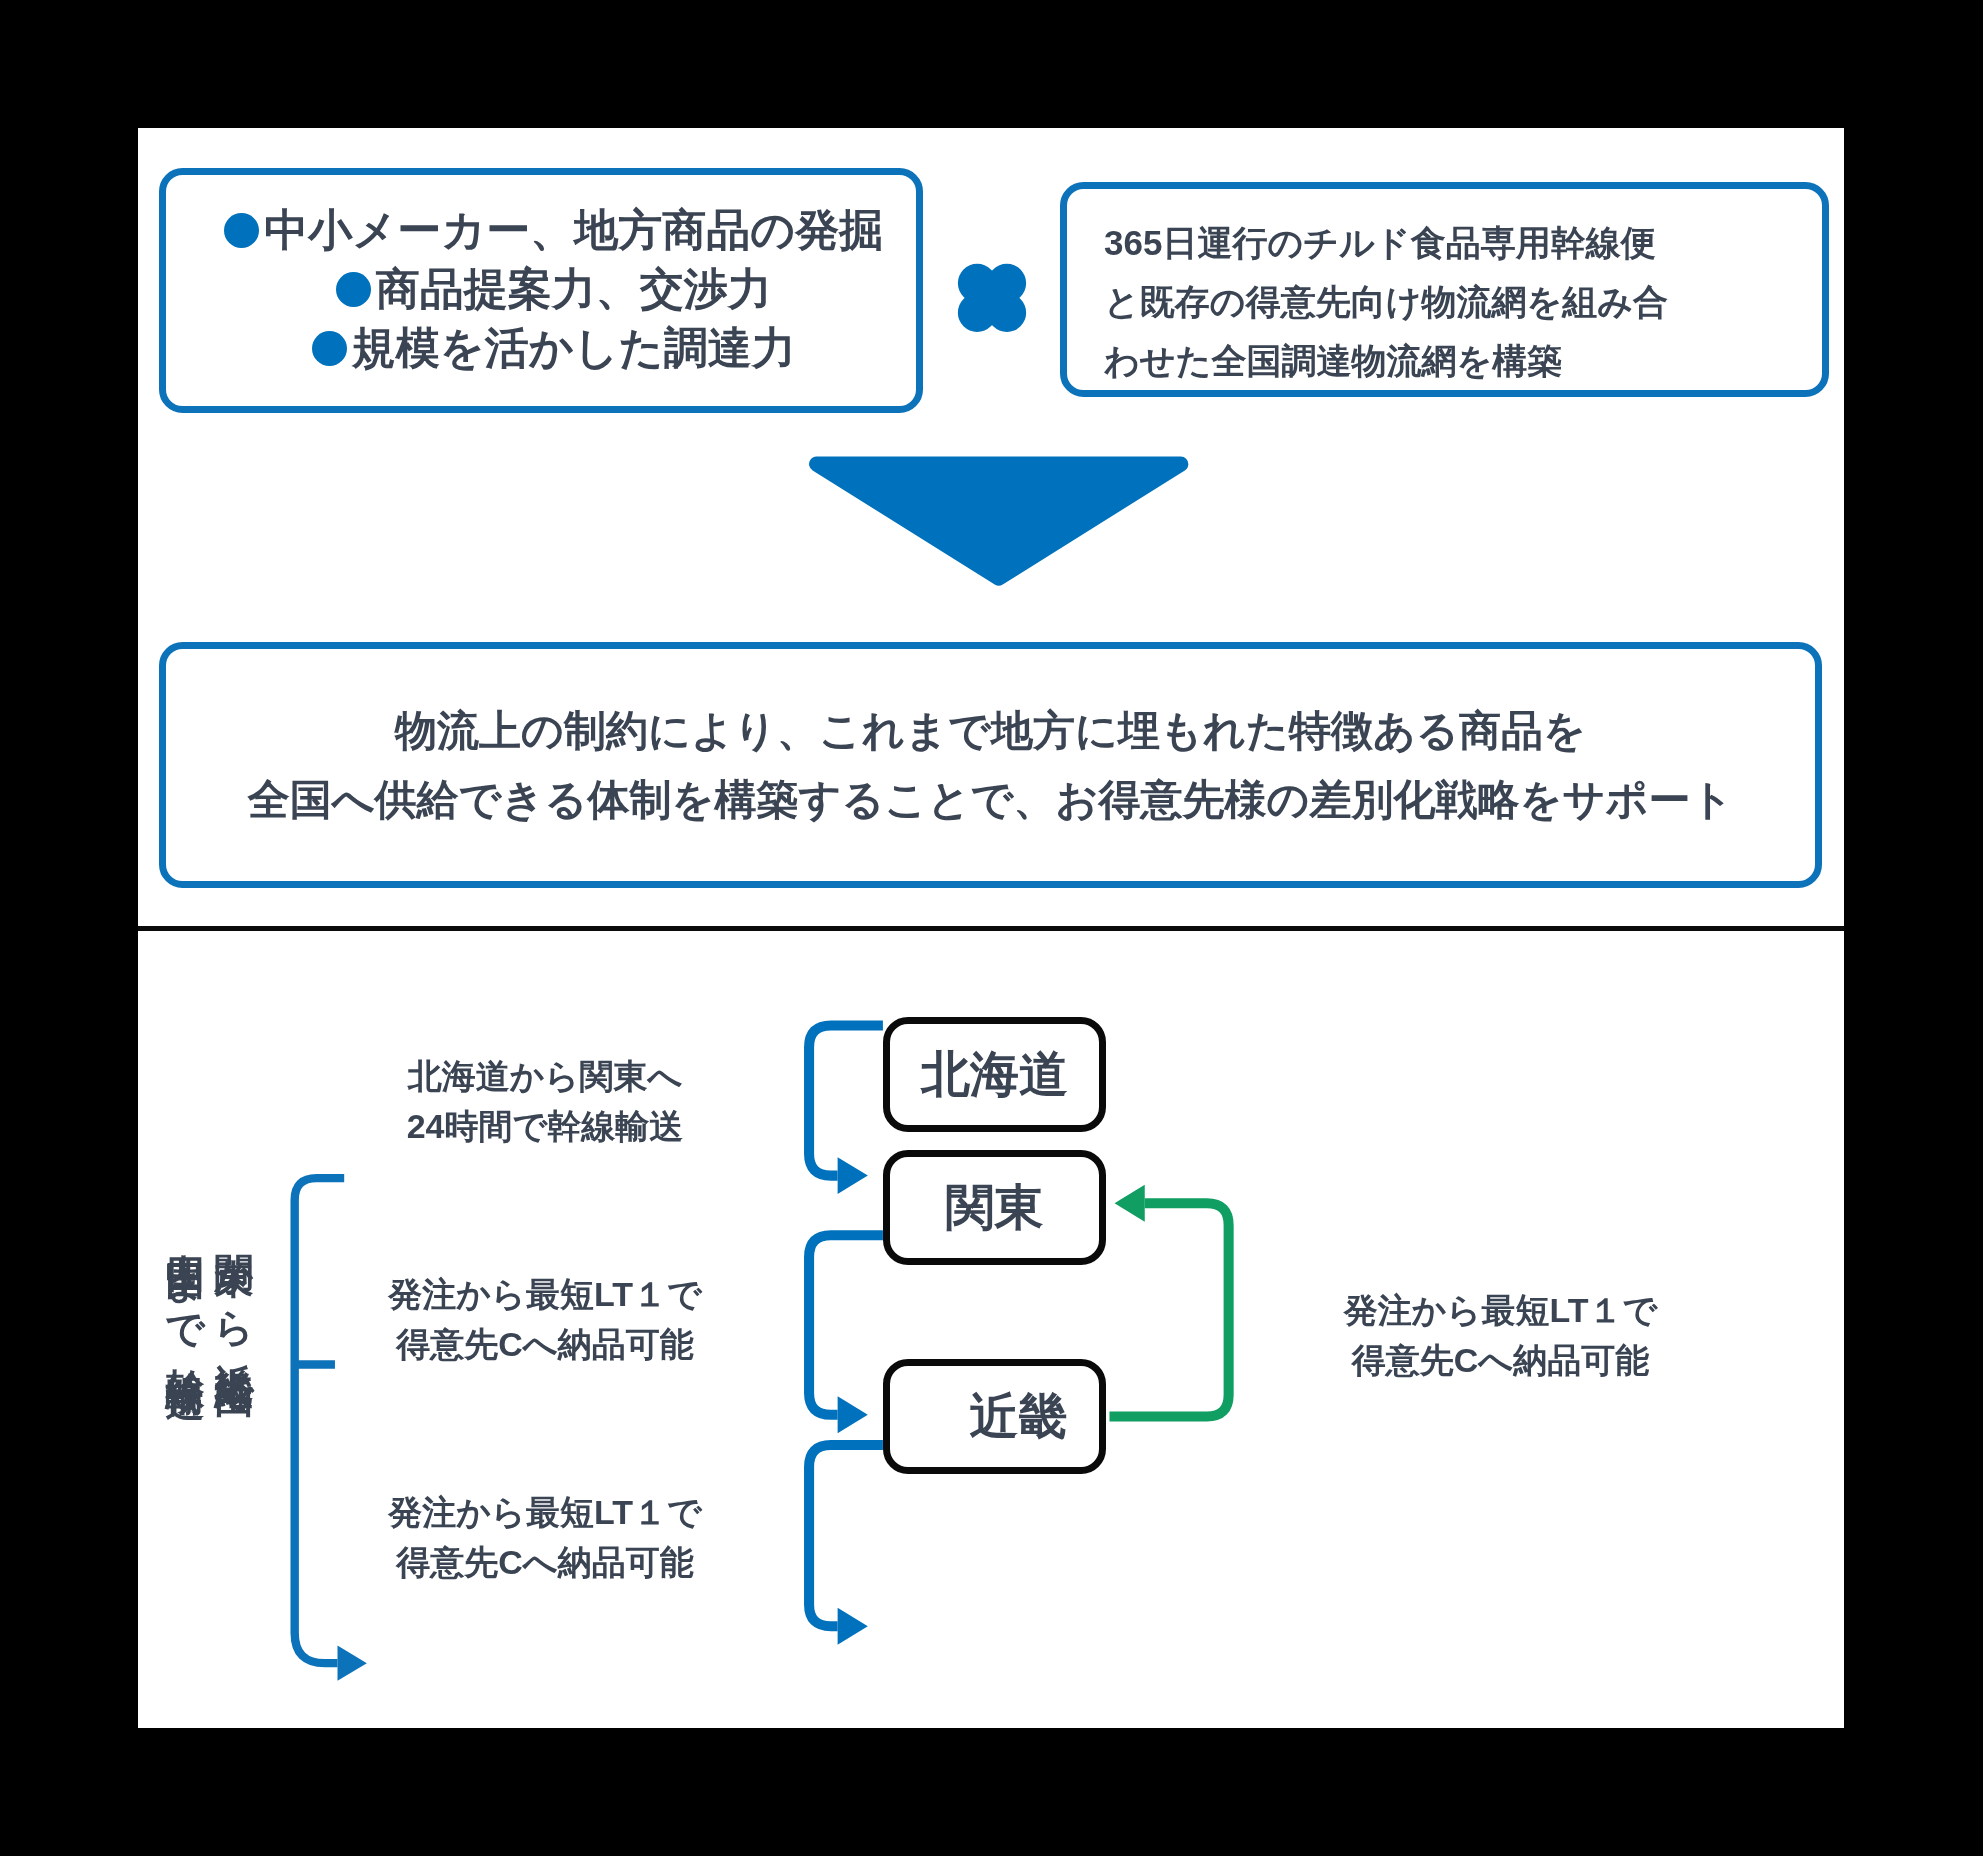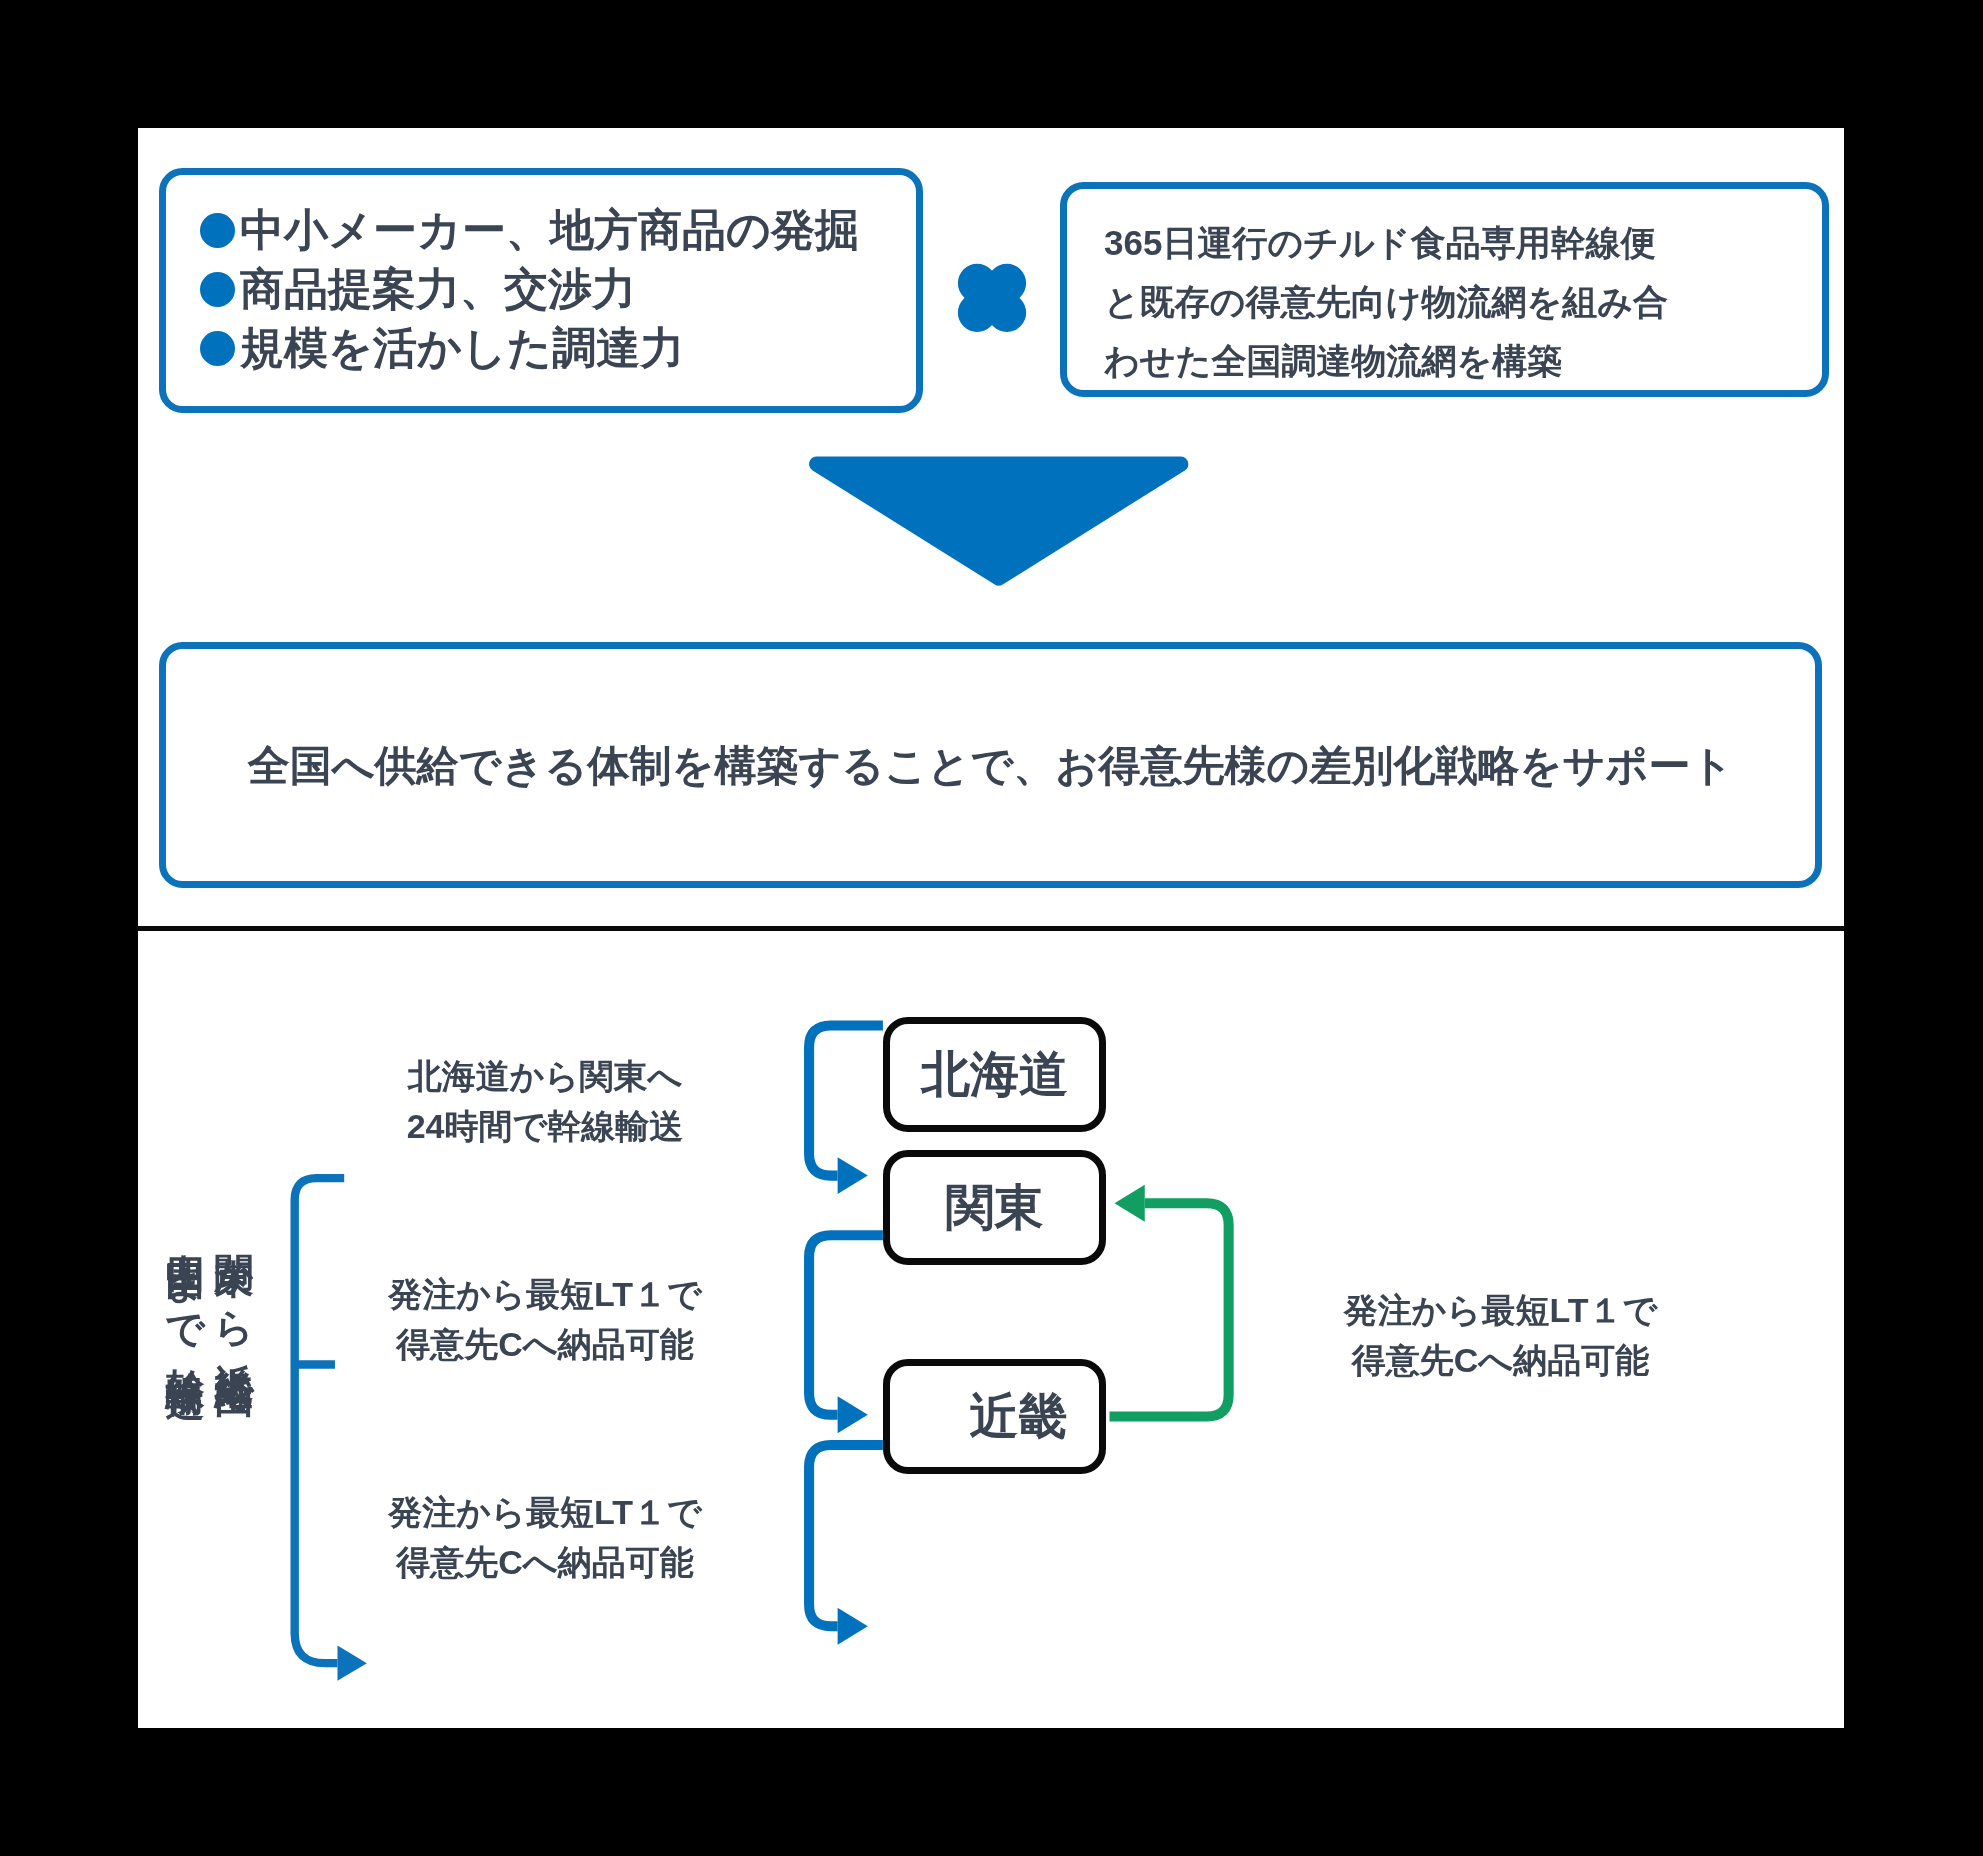--- a/index.html
+++ b/index.html
@@ -10,21 +10,21 @@
   #panel{position:absolute;left:138px;top:128px;width:1706px;height:1600px;background:#fff;}
   .blue-box{
     position:absolute;border:7.6px solid #0C72B9;border-radius:23.5px;background:#fff;
     box-sizing:border-box;color:#3A4453;font-weight:bold;
   }
   #left-box{left:159px;top:168px;width:764px;height:245px;padding:25px 8.4px 0 34px;font-size:44px;line-height:59px;}
   #right-box{left:1060px;top:182px;width:769px;height:215px;padding:23.5px 8.4px 0 37px;font-size:35px;line-height:59px;}
   #summary-box{left:159px;top:642px;width:1663px;height:246px;font-size:42px;line-height:69px;text-align:center;
     display:flex;flex-direction:column;justify-content:center;}
   .bullet{display:inline-block;width:35px;height:35px;border-radius:50%;background:#0071BC;margin-right:5px;vertical-align:-3.4px;}
-  .bullet-line{white-space:nowrap;}
+  .bullet-line{white-space:nowrap;text-align:center;}
   #divider{position:absolute;left:138px;top:926px;width:1706px;height:5px;background:#0A0A0A;}
   .node{
     position:absolute;left:883px;width:223px;height:115px;background:#fff;
     border:7.6px solid #0A0A0A;border-radius:25px;box-sizing:border-box;
     display:flex;align-items:center;justify-content:center;
     color:#3A4453;font-size:49px;font-weight:bold;z-index:3;
   }
   #node-hokkaido{top:969px;margin-top:48px;}
   #node-kanto{top:1150px;}
   #node-kinki{top:1359px;padding-left:48px;}
@@ -96,20 +96,21 @@
     <div class="bullet-line"><span class="bullet"></span><span>規模を活かした調達力</span></div>
   </div>
 
   <div class="blue-box" id="right-box">
     <div>365日運行のチルド食品専用幹線便</div>
     <div>と既存の得意先向け物流網を組み合</div>
     <div>わせた全国調達物流網を構築</div>
   </div>
 
   <div class="blue-box" id="summary-box">
+    <div>物流上の制約により、これまで地方に埋もれた特徴ある商品を</div>
     <div>全国へ供給できる体制を構築することで、お得意先様の差別化戦略をサポート</div>
   </div>
 
   <div id="divider"></div>
 
   <div class="node" id="node-hokkaido">
     <span>北海道</span>
   </div>
   <div class="node" id="node-kanto">
     <span>関東</span>

